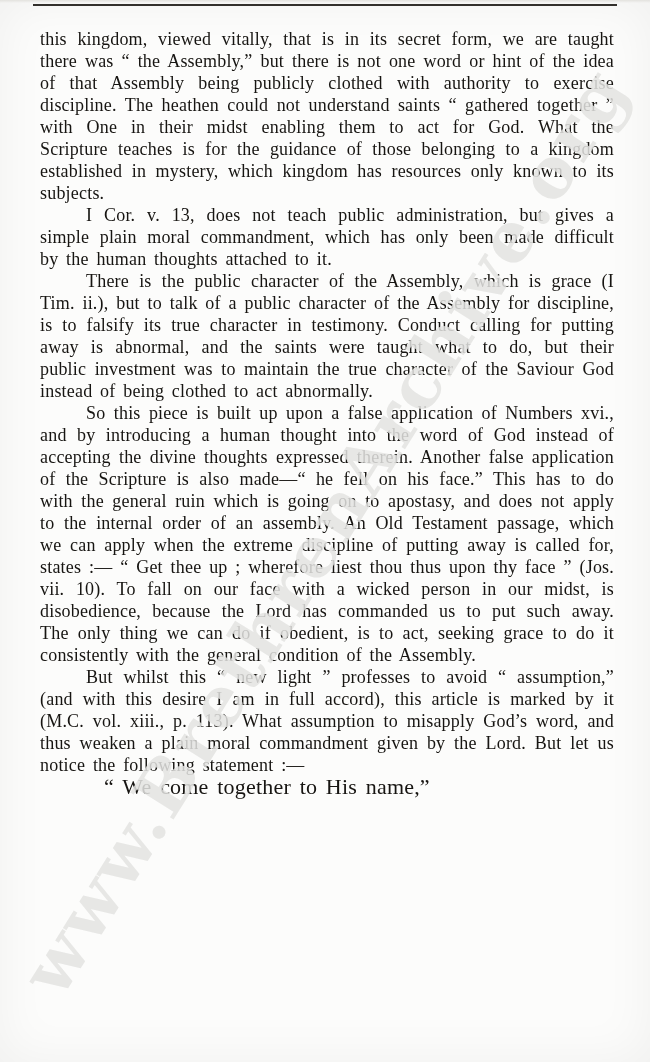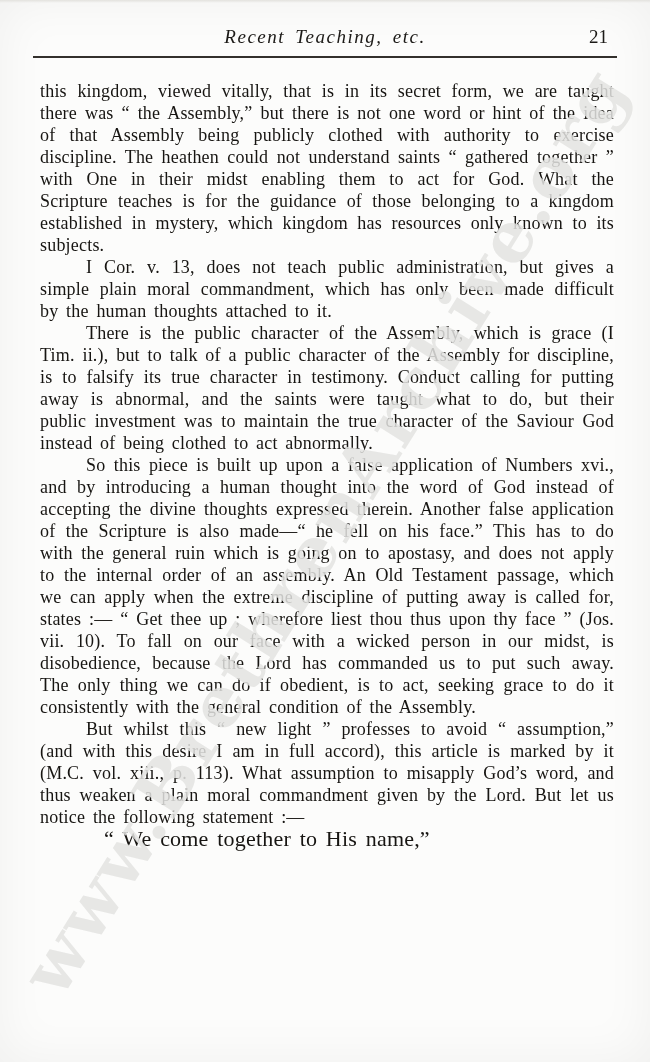--- a/index.html
+++ b/index.html
@@ -78,24 +78,20 @@
     user-select: none;
   }
 </style>
 </head>
 <body>
 
 <div class="page">
 
   <div class="watermark" style="color: rgb(228, 228, 226);">www.BrethrenArchive.org</div>
 
-  <div class="header">
-    <span class="header-title">Recent Teaching, etc.</span>
-    <span class="page-number">21</span>
-  </div>
 
   <hr class="rule">
 
   <div class="body-text">
       <p class="para "><span>this kingdom, viewed vitally, that is in its secret form, we are taught there was “ the Assembly,” but there is not one word or hint of the idea of that Assembly being publicly clothed with authority to exercise discipline.  The heathen could not understand saints “ gathered together ” with One in their midst enabling them to act for God.  What the Scripture teaches is for the guidance of those belonging to a kingdom established in mystery, which kingdom has resources only known to its subjects.</span></p>
       <p class="para indent"><span>I Cor. v. 13, does not teach public administration, but gives a simple plain moral commandment, which has only been made difficult by the human thoughts attached to it.</span></p>
       <p class="para indent"><span>There is the public character of the Assembly, which is grace (I Tim. ii.), but to talk of a public character of the Assembly for discipline, is to falsify its true character in testimony.  Conduct calling for putting away is </span><span class="it">abnormal</span><span>, and the saints were taught what to do, but their public investment was to maintain the true character of the Saviour God instead of being clothed to act abnormally.</span></p>
       <p class="para indent"><span>So this piece is built up upon a false application of Numbers xvi., and by introducing a human thought into the word of God instead of accepting the divine thoughts expressed therein.  Another false application of the Scripture is also made—“ he fell on his face.”  This has to do with the general ruin which is going on to apostasy, and does not apply to the internal order of an assembly.  An Old Testament passage, which we can apply when the extreme discipline of putting away is called for, states :— “ Get thee up ; wherefore liest thou thus upon thy face ” (Jos. vii. 10).  To fall on our face with a wicked person in our midst, is disobedience, because the Lord has commanded us to put such away. The only thing we can do if obedient, is to act, seeking grace to do it consistently with the general </span><span class="it">condition of the Assembly</span><span>.</span></p>
       <p class="para indent"><span>But whilst this “ new light ” professes to avoid “ assumption,” (and with this desire I am in full accord), this article is marked by it (M.C. vol. xiii., p. 113).  What assumption to misapply God’s word, and thus weaken a plain moral commandment given by the Lord.  But let us notice the following statement :—</span></p>
       <p class="para quote-indent bold"><span>“ We come together to His name,”</span></p>

